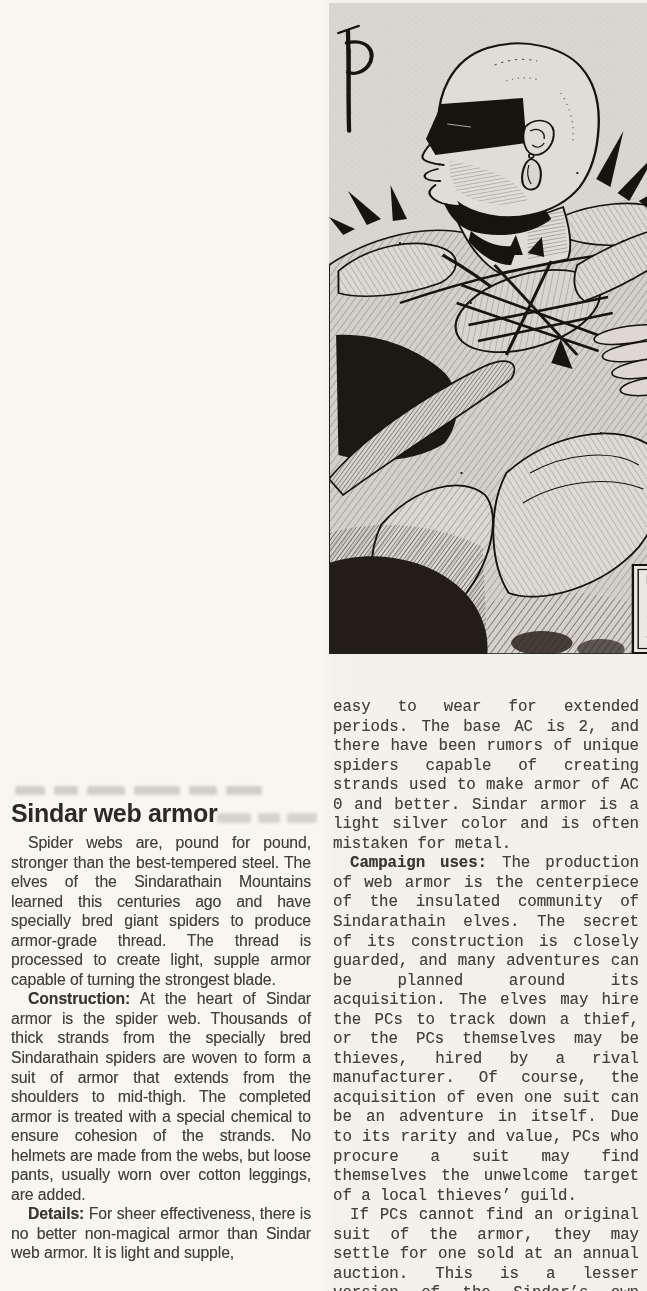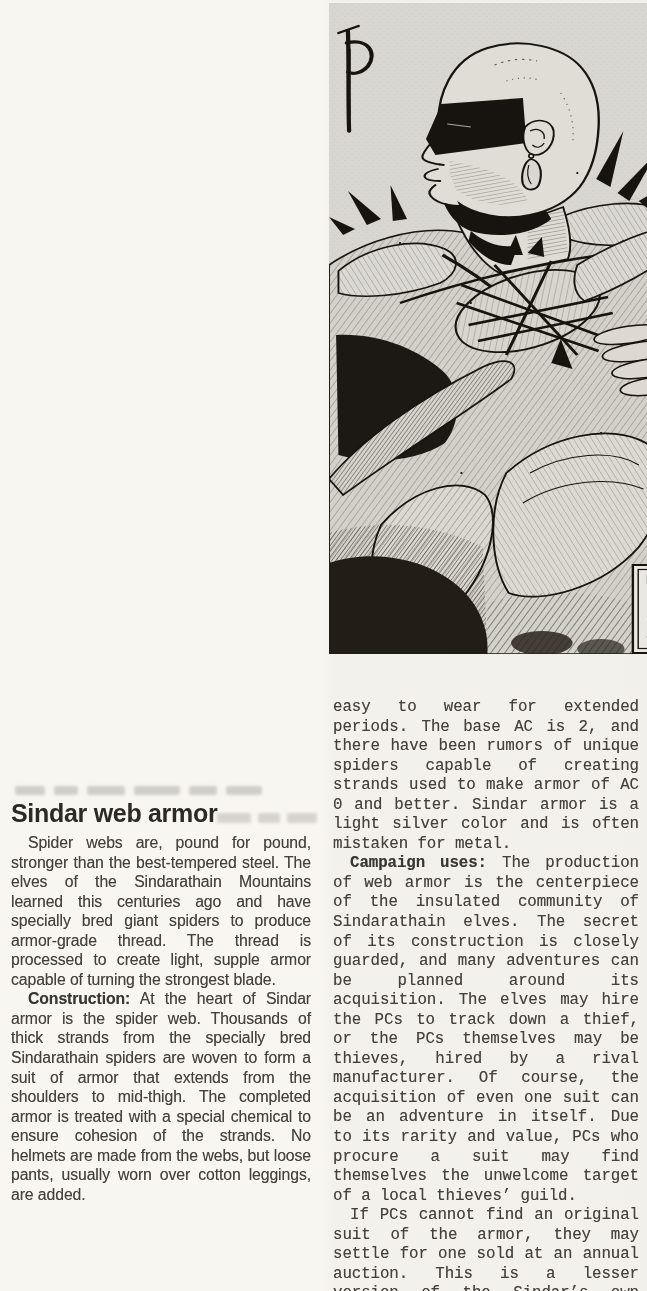--- a/index.html
+++ b/index.html
@@ -194,20 +194,21 @@
         <i style="width:36px"></i>
     </div>
     <div class="bleed-side">
       <i style="width:34px"></i>
         <i style="width:22px"></i>
         <i style="width:30px"></i>
     </div>
     <h1 class="heading">Sindar web armor</h1>
     <p class="indent"><span>Spider webs are, pound for pound, stronger than the best-tempered steel. The elves of the Sindarathain Mountains learned this centuries ago and have specially bred giant spiders to produce armor-grade thread. The thread is processed to create light, supple armor capable of turning the strongest blade.</span></p>
     <p class="indent"><strong class="runin">Construction:</strong> <span>At the heart of Sindar armor is the spider web. Thousands of thick strands from the specially bred Sindarathain spiders are woven to form a suit of armor that extends from the shoulders to mid-thigh. The completed armor is treated with a special chemical to ensure cohesion of the strands. No helmets are made from the webs, but loose pants, usually worn over cotton leggings, are added.</span></p>
+    <p class="indent"><strong class="runin">Details:</strong> <span>For sheer effectiveness, there is no better non-magical armor than Sindar web armor. It is light and supple,</span></p>
   </section>
 
   <section class="col col-right">
     <p><span>easy to wear for extended periods. The base AC is 2, and there have been rumors of unique spiders capable of creating strands used to make armor of AC 0 and better. Sindar armor is a light silver color and is often mistaken for metal.</span></p>
     <p class="indent"><strong class="runin">Campaign uses:</strong> <span>The production of web armor is the centerpiece of the insulated community of Sindarathain elves. The secret of its construction is closely guarded, and many adventures can be planned around its acquisition. The elves may hire the PCs to track down a thief, or the PCs themselves may be thieves, hired by a rival manufacturer. Of course, the acquisition of even one suit can be an adventure in itself. Due to its rarity and value, PCs who procure a suit may find themselves the unwelcome target of a local thieves’ guild.</span></p>
     <p class="indent"><span>If PCs cannot find an original suit of the armor, they may settle for one sold at an annual auction. This is a lesser version of the Sindar’s own armor. The base AC is the same, but the traded armor is effective for only one year before the web strands lose their cohesiveness. This way, the elves ensure a steady flow of trade, as the armor is so valuable that even a suit lasting one year sells at an exorbitant price.</span></p>
   </section>
 
 </div>
 

